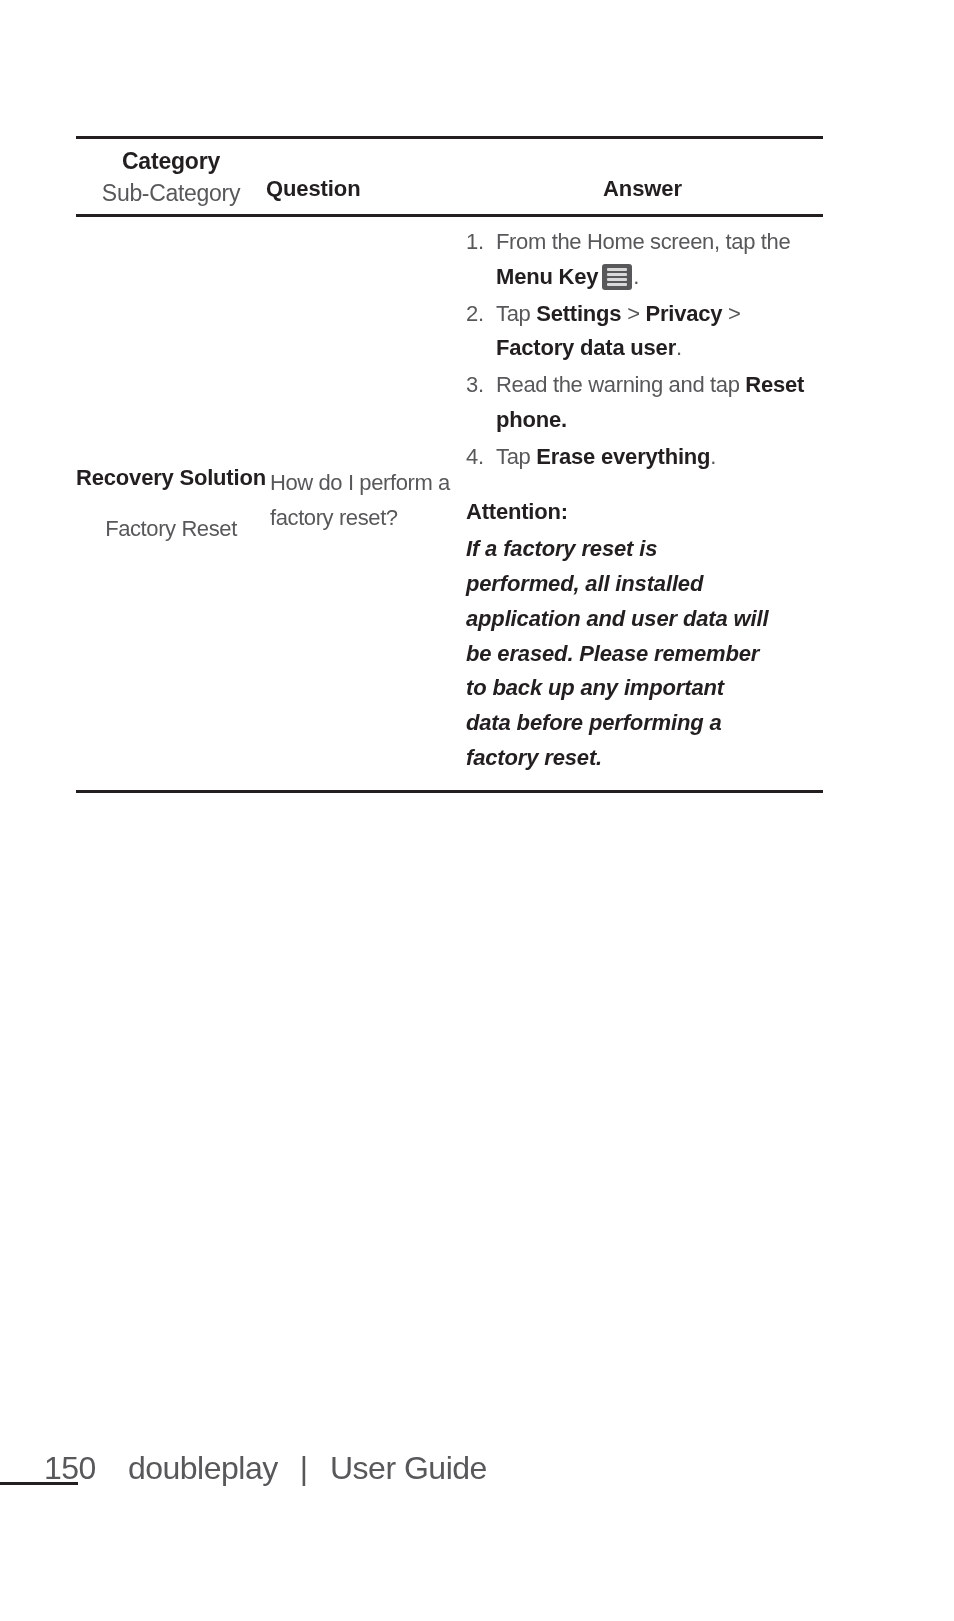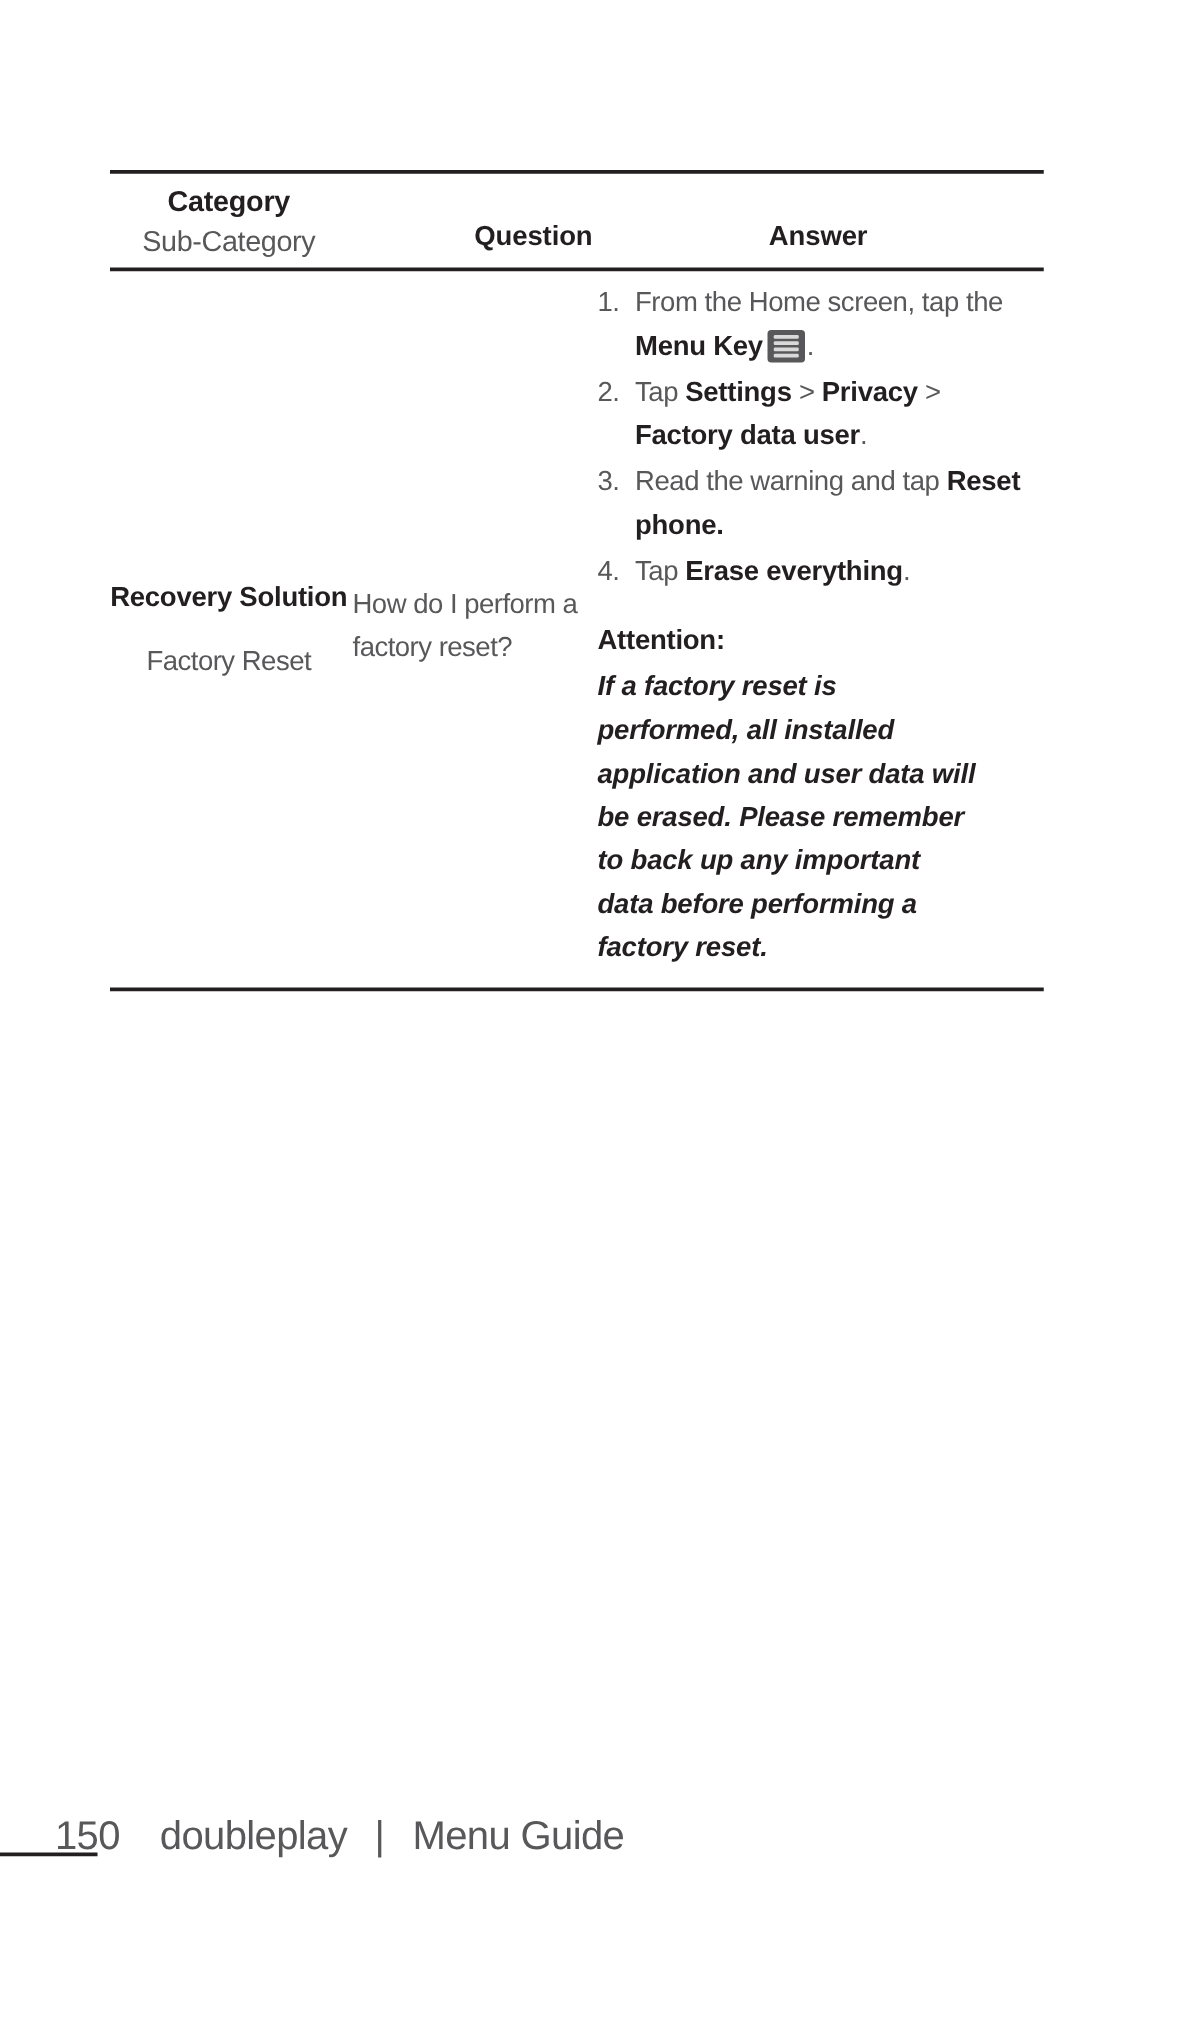--- a/index.html
+++ b/index.html
@@ -11,35 +11,35 @@
     width: 954px;
     height: 1621px;
     position: relative;
     font-family: "Liberation Sans", sans-serif;
     -webkit-font-smoothing: antialiased;
   }
 
   
   .faq-table {
     position: absolute;
-    left: 88px;
+    left: 76px;
     top: 136px;
     width: 747px;
     border-top: 3px solid #231f20;
     box-sizing: content-box;
   }
 
   .faq-head {
     display: flex;
     border-bottom: 3px solid #231f20;
     padding-top: 11px;
     padding-bottom: 9px;
   }
   .col-cat   { width: 190px; flex: 0 0 190px; text-align: center; }
-  .col-q     { width: 196px; flex: 0 0 196px; text-align: right; }
+  .col-q     { width: 196px; flex: 0 0 196px; text-align: left; }
   .col-a     { width: 361px; flex: 0 0 361px; text-align: center; }
 
   .head-cat-stack { line-height: 1.0; }
   .h-category {
     font-size: 23px;
     font-weight: bold;
     color: #231f20;
     letter-spacing: -0.2px;
     display: block;
     padding-bottom: 9px;
@@ -263,14 +263,14 @@
     </div>
 
   </div>
 </div>
 
 <div class="footer-rule"></div>
 <div class="footer-line">
   <span class="footer-page">150</span>
   <span class="footer-title">doubleplay</span>
   <span class="footer-sep">|</span>
-  <span class="footer-sub">Menu Guide</span>
+  <span class="footer-sub">User Guide</span>
 </div>
 
 </body></html>

